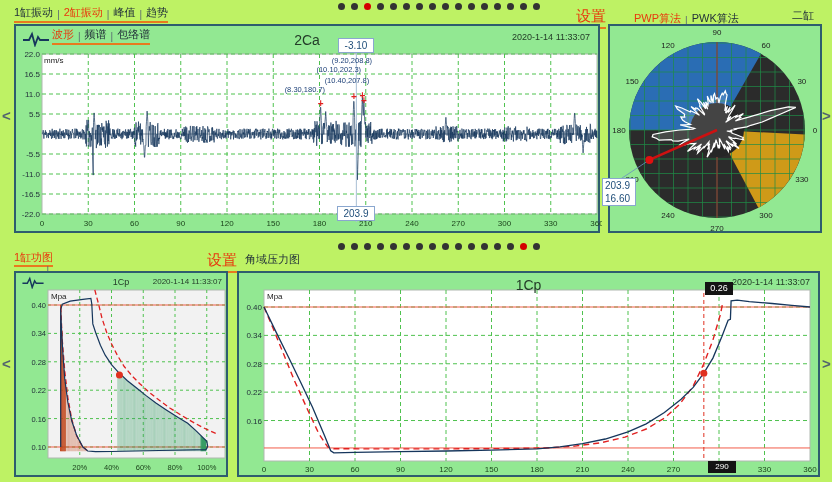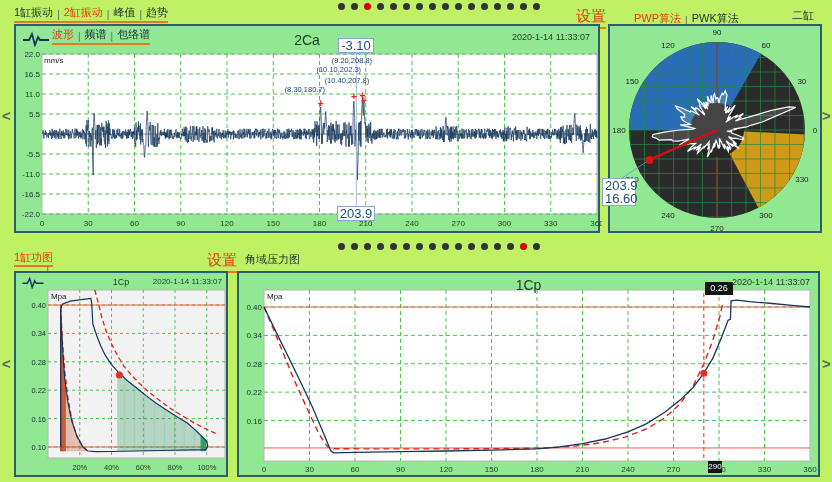--- a/index.html
+++ b/index.html
@@ -11,21 +11,21 @@
   .tab.sel{color:#e8380d;}
   .tab-sep{color:#5a6a72;font-size:10px;margin:0 4px;}
   .settings{position:absolute;font-size:15px;color:#e8380d;border-bottom:2px solid #e87a1e;padding-bottom:1px;cursor:pointer;}
   .plain-label{position:absolute;font-size:11px;color:#23323a;}
   .dots{position:absolute;display:flex;gap:6px;}
   .dot{width:7px;height:7px;border-radius:50%;background:#333;cursor:pointer;}
   .dot.active{background:#d40000;}
   .chevron{position:absolute;font-size:15px;font-weight:bold;color:#51646e;cursor:pointer;line-height:15px;}
   .p-title{position:absolute;left:0;right:0;text-align:center;font-size:14px;color:#233c28;pointer-events:none;}
   .p-time{position:absolute;font-size:9px;color:#233c28;}
-  .tip{position:absolute;background:#fff;border:1px solid #8aa7cf;color:#1f4e79;font-size:13px;text-align:center;z-index:5;}
+  .tip{position:absolute;background:#fff;border:1px solid #8aa7cf;color:#1f4e79;font-size:10px;text-align:center;z-index:5;}
   .tipdark{position:absolute;background:#141414;color:#fff;font-size:9px;text-align:center;z-index:5;margin-left:16px;}
   svg{position:absolute;left:0;top:0;}
   .hicon{position:absolute;z-index:4;}
 </style>
 </head>
 <body>
 
 <div class="screen">
 
   <div id="top-tabs" class="tab-group" style="left:14px;top:6px;">
@@ -416,16 +416,16 @@
         <line x1="25" y1="174.954" x2="571" y2="174.954" stroke="#f25c4a" stroke-width="1"></line>
         <text x="28" y="26" font-size="8" fill="#222">Mpa</text>
         <path d="M25.0,34.0L34.1,55.3L44.7,81.3L55.3,107.3L67.5,134.3L79.6,160.3L88.7,174.0L94.8,175.7L131.2,175.9L191.8,175.9L252.5,175.7L305.6,175.0L335.9,173.1L361.7,169.8L386.0,164.1L407.2,156.0L425.4,145.2L440.6,131.4L454.2,113.0L464.8,90.8L473.9,67.1L481.5,41.1L483.8,29.3" fill="none" stroke="#e02020" stroke-width="1.4" stroke-dasharray="6 4"></path>
         <path d="M25.0,34.0L37.1,59.1L49.3,83.7L61.4,108.7L73.5,134.3L85.7,163.1L91.7,177.8L94.8,179.9L116.0,179.4L161.5,178.7L207.0,178.0L252.5,177.1L298.0,175.9L320.8,173.8L343.5,170.7L366.3,166.0L389.0,158.9L407.2,150.8L425.4,139.5L442.1,126.2L454.2,114.4L464.8,100.2L473.9,85.1L483.0,63.3L489.1,47.2L491.4,46.3L492.1,27.9L498.2,27.1L510.3,28.6L533.1,30.5L552.8,32.3L571.0,34.0" fill="none" stroke="#16365c" stroke-width="1.3"></path>
         <line x1="464.8333333333333" y1="20" x2="464.8333333333333" y2="188" stroke="#e03020" stroke-width="1" stroke-dasharray="4 3"></line>
         <circle cx="464.8333333333333" cy="100.22000000000001" r="3.5" fill="#e03020"></circle>
       </svg>
     <div class="p-title" style="top:4px;">1Cp</div>
     <div class="p-time" style="right:8px;top:4px;">2020-1-14 11:33:07</div>
     <div class="tipdark" style="left:450px;top:9px;width:28px;line-height:13px;">0.26</div>
-    <div class="tipdark" style="left:453px;top:188px;width:14px;line-height:12px;font-size:8px;">290</div>
+    <div class="tipdark" style="left:453px;top:188px;width:28px;line-height:12px;font-size:8px;">290</div>
   </div>
 
 </div>
 
 </body></html>

